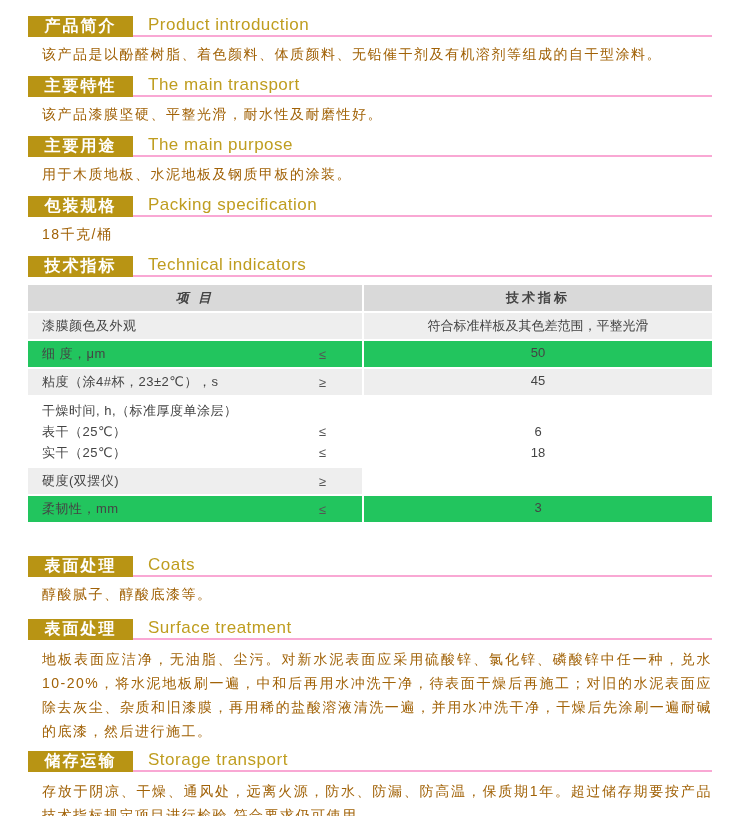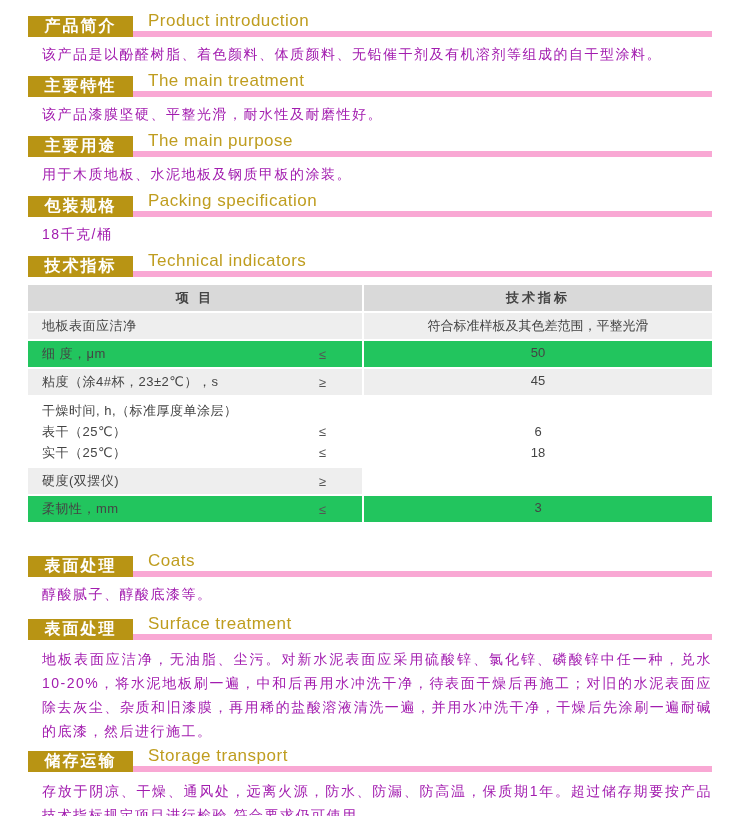--- a/index.html
+++ b/index.html
@@ -12,44 +12,44 @@
   .page { width:730px; min-height:816px; padding:12px 18px 0 28px; }
 
   
   .sec-header { display:flex; align-items:flex-end; height:25px; margin-bottom:7px; }
   .badge {
     background:#b89414; color:#ffffff; width:105px; flex:0 0 105px;
     display:flex; align-items:center; justify-content:center;
     font-size:16px; font-weight:bold; letter-spacing:2px;
   }
   .title-wrap {
-    flex:1; border-bottom:6px solid #f9a8d4;
+    flex:1; border-bottom:2px solid #f9a8d4;
     display:flex; align-items:center; padding-left:15px;
   }
   .sec-title { color:#bf9d1f; font-size:17px; letter-spacing:0.5px; }
 
   
   .body-text {
-    font-size:14px; line-height:21px; color:#a21caf;
+    font-size:14px; line-height:21px; color:#a16207;
     margin:0 0 7px 14px; letter-spacing:1.5px;
   }
   .body-text.multi { line-height:24px; text-align:justify; margin-bottom:4px; }
   .mb-lg { margin-bottom:10px; }
 
   
   .spec-table { margin:8px 0 30px 0; font-size:13px; color:#444444; }
   .trow {
     display:grid; grid-template-columns:334px 1fr; column-gap:2px;
     margin-bottom:2px;
   }
   .cl, .cr { padding:4px 0; }
   .cl { display:flex; justify-content:space-between; align-items:center;
         padding-left:14px; padding-right:36px; }
   .cr { text-align:center; }
-  .thead .cl { justify-content:center; padding-right:0; padding-left:0; font-weight:bold; }
+  .thead .cl { justify-content:center; padding-right:0; padding-left:0; font-weight:bold;font-style:italic; }
   .thead .cl, .thead .cr { background:#d9d9d9; letter-spacing:3px; }
   .thead .cr { font-weight:bold; }
   .light .cl, .light .cr { background:#eeeeee; }
   .mid .cl,   .mid .cr   { background:#22c55e; }
   .group { margin-top:3px; margin-bottom:3px; }
   .gcol { display:block; padding:2px 0; }
   .gcol.left { padding-left:14px; padding-right:36px;text-align:right; }
   .gline { height:21px; line-height:21px; display:flex; justify-content:space-between; }
   .gval  { justify-content:center; }
   .sym { color:#555555; }
@@ -64,21 +64,21 @@
     <span class="badge">产品简介</span>
     <span class="title-wrap">
       <span class="sec-title">Product introduction</span>
     </span>
   </div>
   <p class="body-text">该产品是以酚醛树脂、着色颜料、体质颜料、无铅催干剂及有机溶剂等组成的自干型涂料。</p>
 
   <div class="sec-header">
     <span class="badge">主要特性</span>
     <span class="title-wrap">
-      <span class="sec-title">The main treatment</span>
+      <span class="sec-title">The main transport</span>
     </span>
   </div>
   <p class="body-text">该产品漆膜坚硬、平整光滑，耐水性及耐磨性好。</p>
 
   <div class="sec-header">
     <span class="badge">主要用途</span>
     <span class="title-wrap">
       <span class="sec-title">The main purpose</span>
     </span>
   </div>
@@ -100,21 +100,21 @@
   </div>
 
   <div class="spec-table">
     <div class="trow thead">
       <div class="cl">项 目</div>
       <div class="cr">技术指标</div>
     </div>
 
     <div class="trow light">
       <div class="cl">
-        <span class="lab">地板表面应洁净</span>
+        <span class="lab">漆膜颜色及外观</span>
         <span class="sym"></span>
       </div>
       <div class="cr">符合标准样板及其色差范围，平整光滑</div>
     </div>
 
     <div class="trow mid">
       <div class="cl">
         <span class="lab">细 度，μm</span>
         <span class="sym">≤</span>
       </div>

